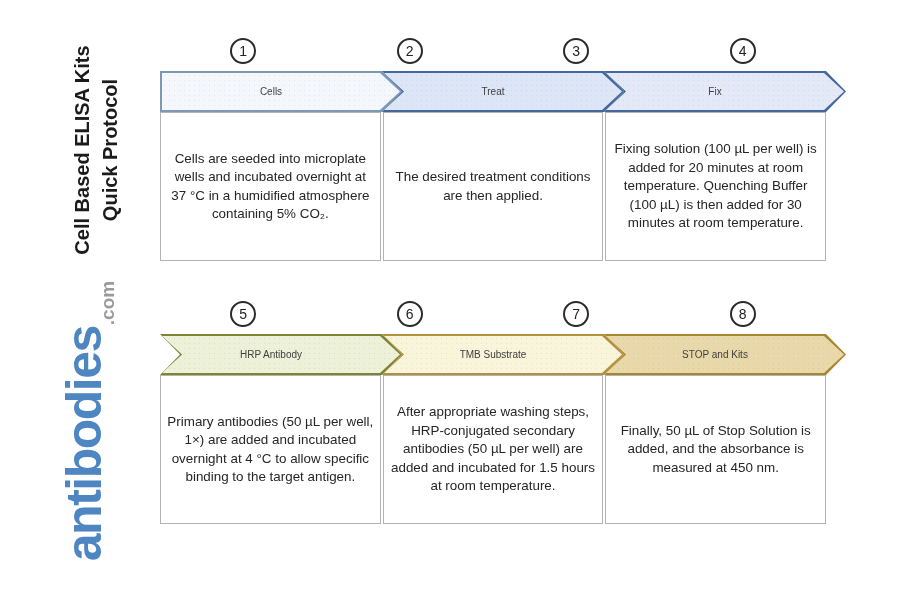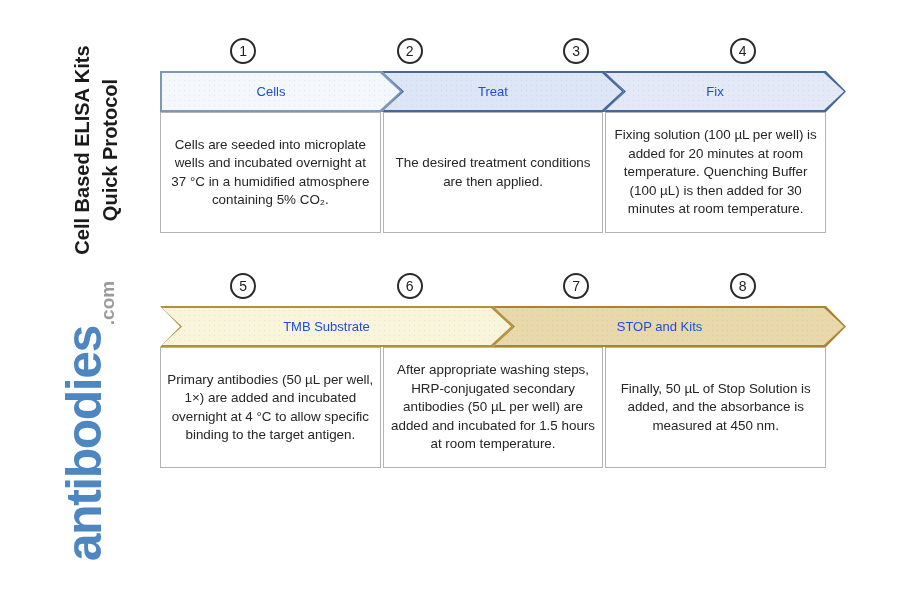--- a/index.html
+++ b/index.html
@@ -96,26 +96,26 @@
     background-size: 5px 5px;
     clip-path: polygon(0 0, calc(100% - 20px) 0, 100% 50%, calc(100% - 20px) 100%, 0 100%, 20px 50%);
   }
   .arrow-cell.first .arrow-fill {
     clip-path: polygon(0 0, calc(100% - 20px) 0, 100% 50%, calc(100% - 20px) 100%, 0 100%);
   }
   .arrow-label {
     position: absolute;
     inset: 0;
     display: flex; align-items: center; justify-content: center;
-    font-size: 13px;
-    color: #1d4ed8;
+    font-size: 10px;
+    color: #404040;
     z-index: 3;
   }
 
-  .boxes { display: flex; gap: 2px; height: 121px; }
+  .boxes { display: flex; gap: 2px; height: 149px; }
   .step-box {
     flex: 1;
     background: #ffffff;
     border: 1.5px solid #b3b3b3;
     display: flex; align-items: center; justify-content: center;
     padding: 8px 6px;
     text-align: center;
     font-size: 13.4px;
     line-height: 1.38;
     color: #262626;
@@ -211,20 +211,26 @@
               <span>7</span>
             </div>
           </div>
         <div class="circle-cell">
             <div class="step-circle">
               <span>8</span>
             </div>
           </div>
       </div>
       <div class="arrows">
+        <div class="arrow-cell" style="--fill: #ecf1d8; --border: #7d8434;">
+          <div class="arrow-shape">
+              <div class="arrow-fill"></div>
+            </div>
+          <div class="arrow-label">HRP Antibody</div>
+        </div>
         <div class="arrow-cell" style="--fill: #f9f5da; --border: #b3903e;">
           <div class="arrow-shape">
               <div class="arrow-fill"></div>
             </div>
           <div class="arrow-label">TMB Substrate</div>
         </div>
         <div class="arrow-cell" style="--fill: #e9d8aa; --border: #aa8530;">
           <div class="arrow-shape">
               <div class="arrow-fill"></div>
             </div>

